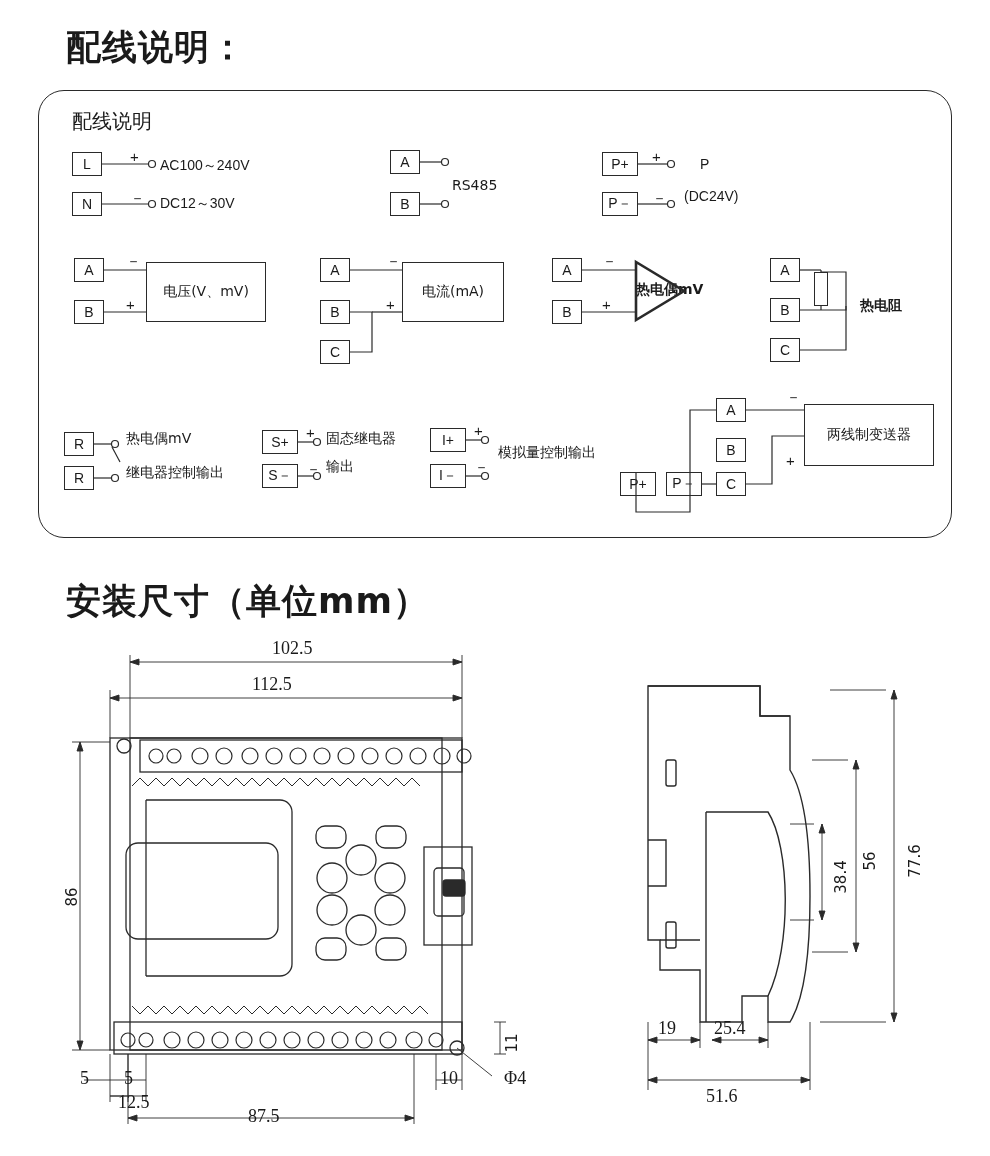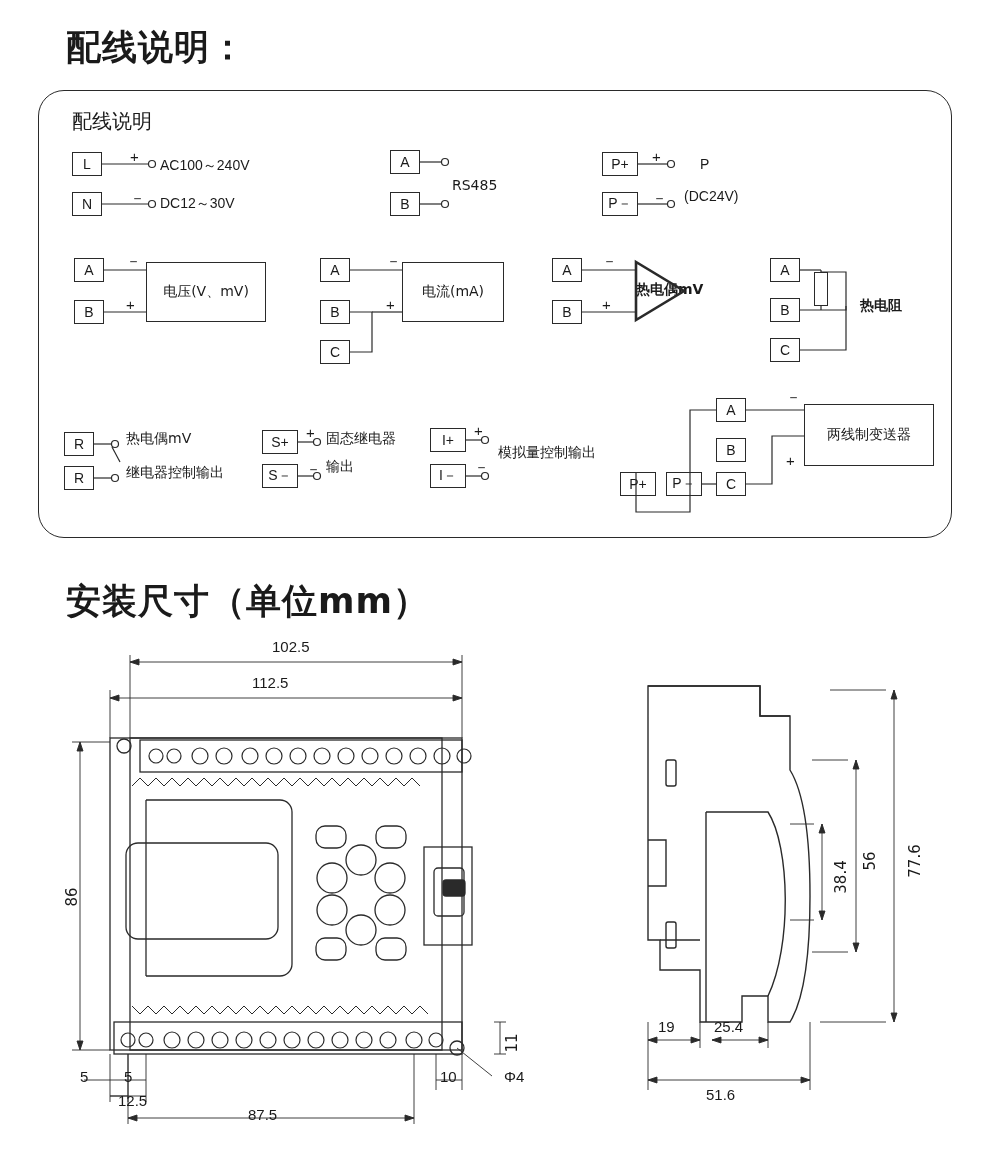--- a/index.html
+++ b/index.html
@@ -9,21 +9,21 @@
   #title-dims{left:66px;top:578px;}
   .panel{position:absolute;left:38px;top:90px;width:914px;height:448px;border:1.5px solid #2a2a2a;border-radius:26px;box-sizing:border-box;}
   .panel-label{position:absolute;left:72px;top:108px;font-size:20px;}
   .box{position:absolute;border:1px solid #2a2a2a;box-sizing:border-box;display:flex;align-items:center;justify-content:center;font-size:14px;background:#fff;}
   .term{width:30px;height:24px;}
   .term.w{width:36px;}
   .lbl{position:absolute;font-size:14px;white-space:nowrap;}
   .cn{font-family:"DejaVu Sans","Liberation Sans",sans-serif;}
   svg.ov{position:absolute;left:0;top:0;width:990px;height:1156px;pointer-events:none;}
   .sgn{position:absolute;font-size:15px;}
-  .dim{position:absolute;font-size:15px;font-family:Liberation Sans, sans-serif;}
+  .dim{position:absolute;font-size:18px;font-family:Liberation Serif, serif;}
   .dimv{position:absolute;font-size:15px;font-family:"DejaVu Sans",sans-serif;transform:rotate(-90deg);transform-origin:center center;}
 </style>
 </head>
 <body>
 
 <div class="h1 cn" id="title-wiring">配线说明：</div>
 <div class="h1 cn" id="title-dims">安装尺寸（单位mm）</div>
 
 <div class="panel"></div>
 <div class="panel-label cn">配线说明</div>

